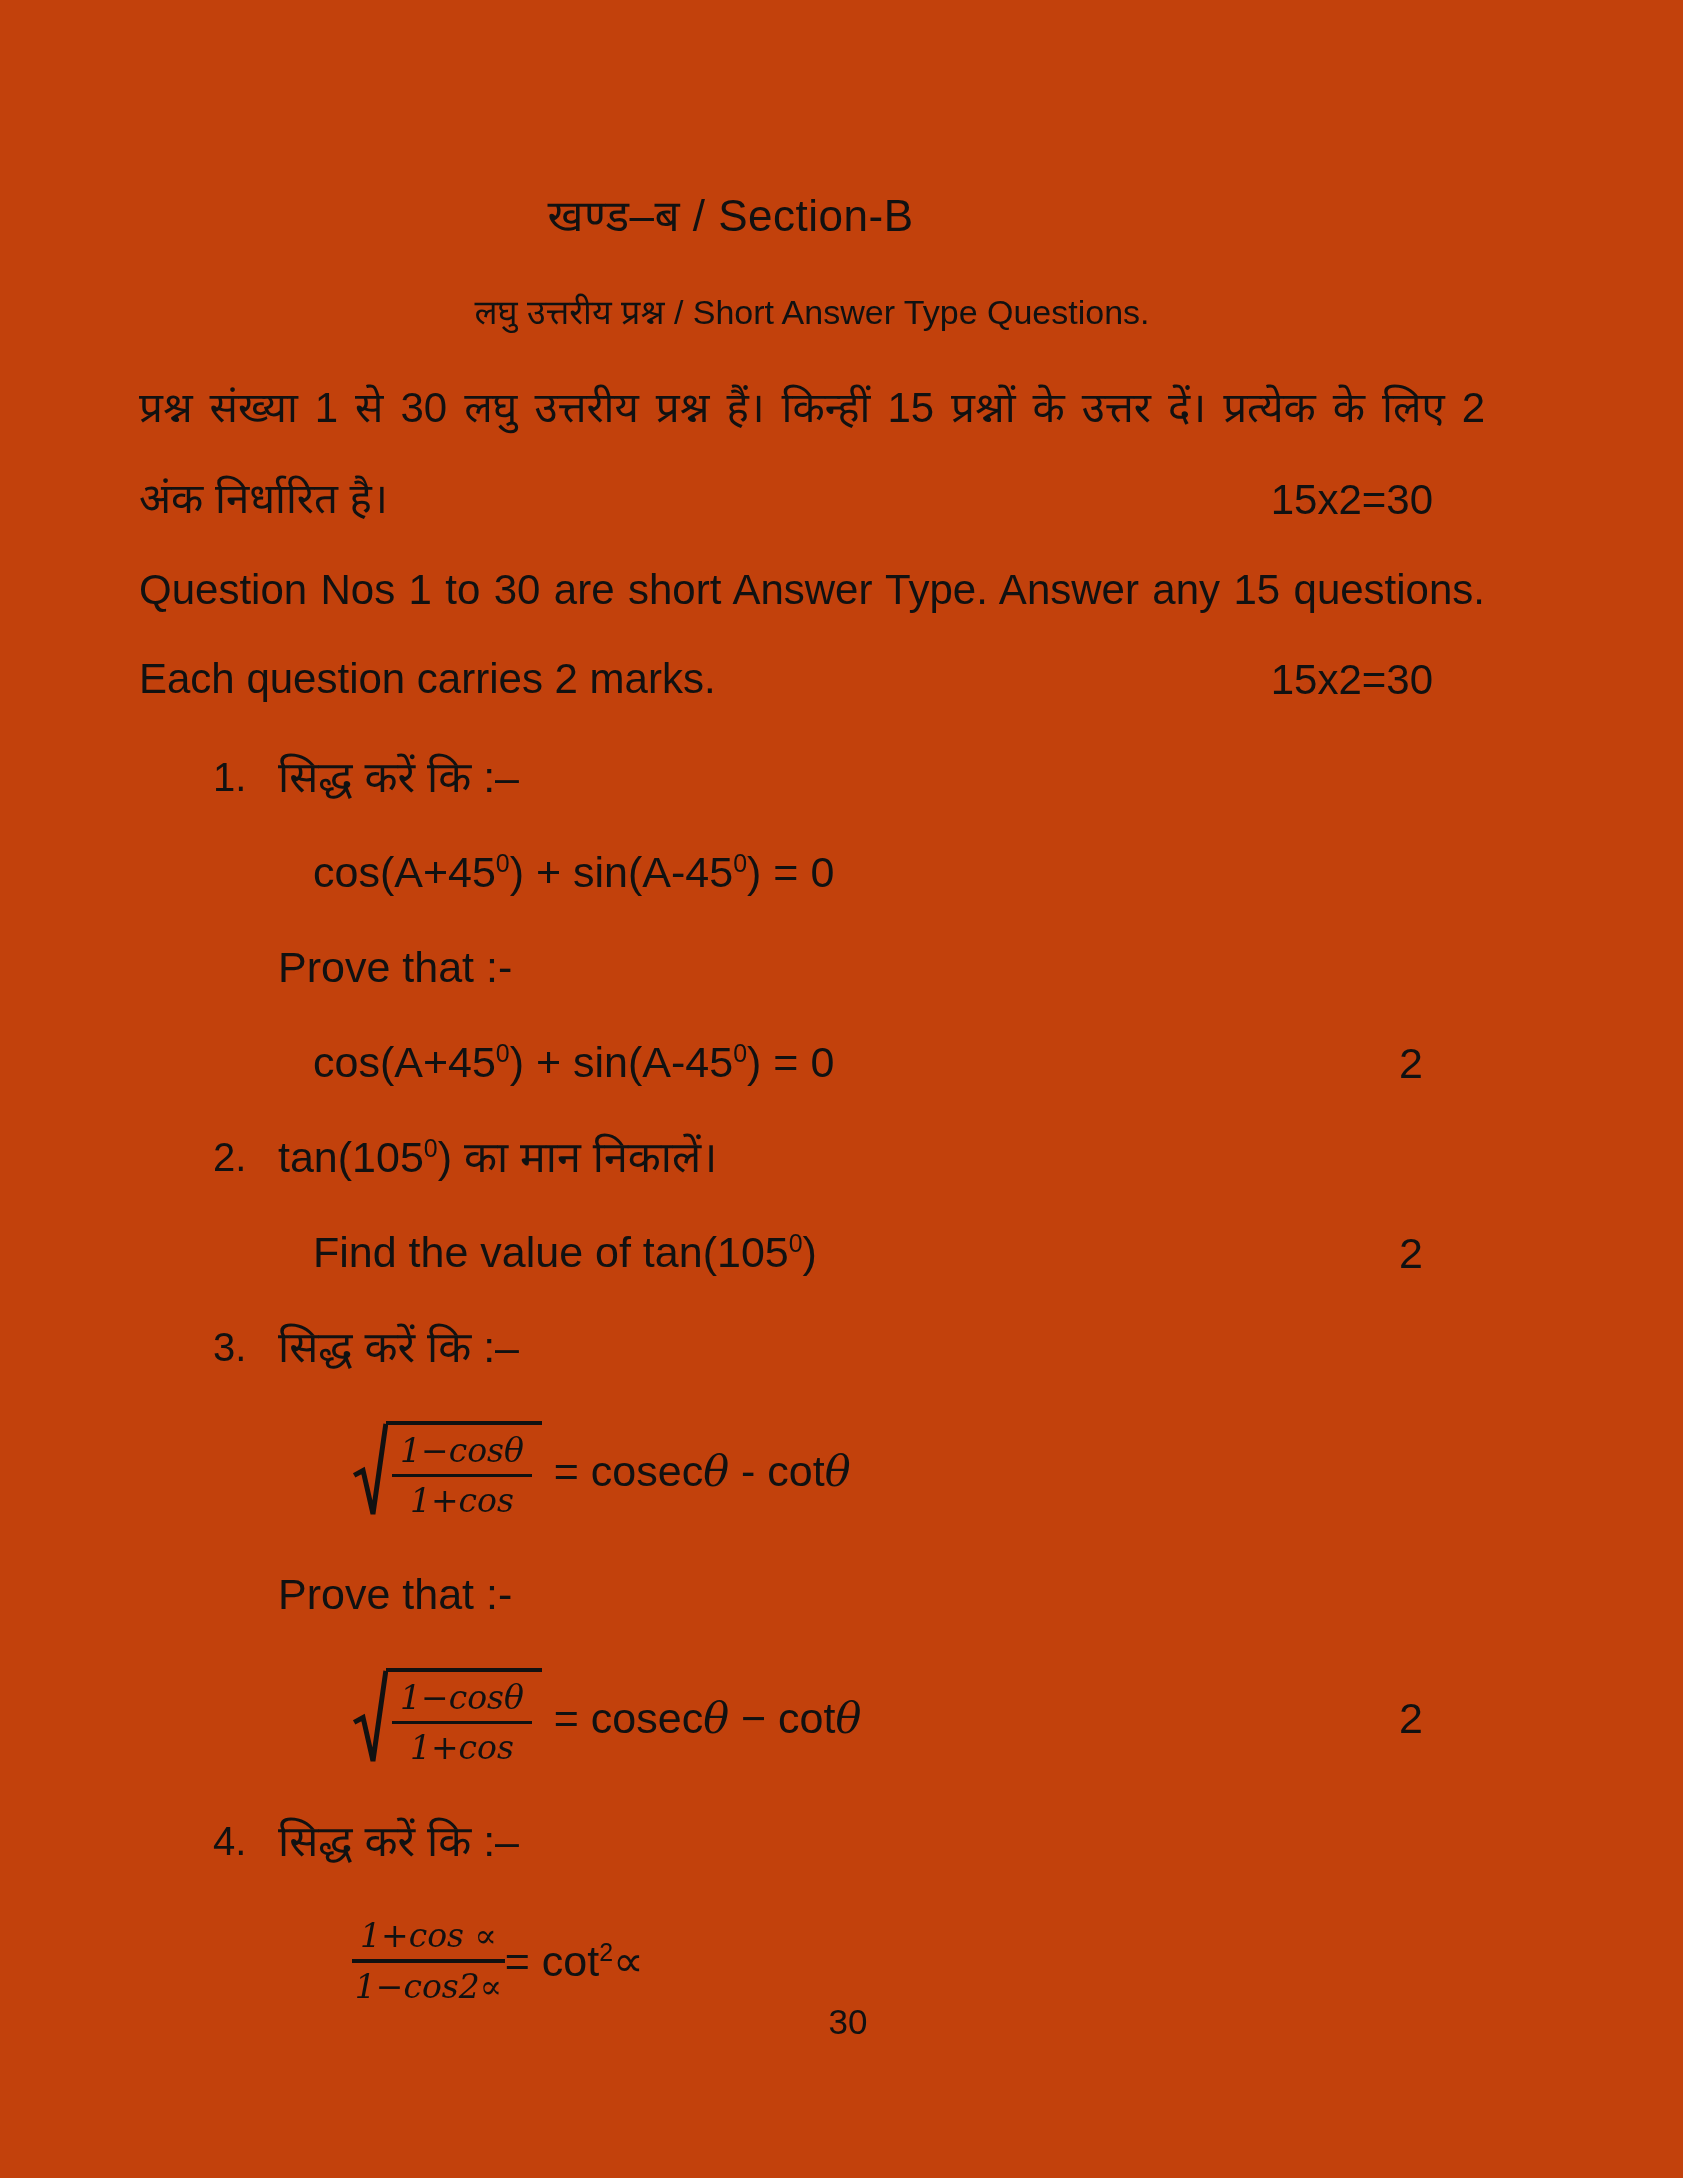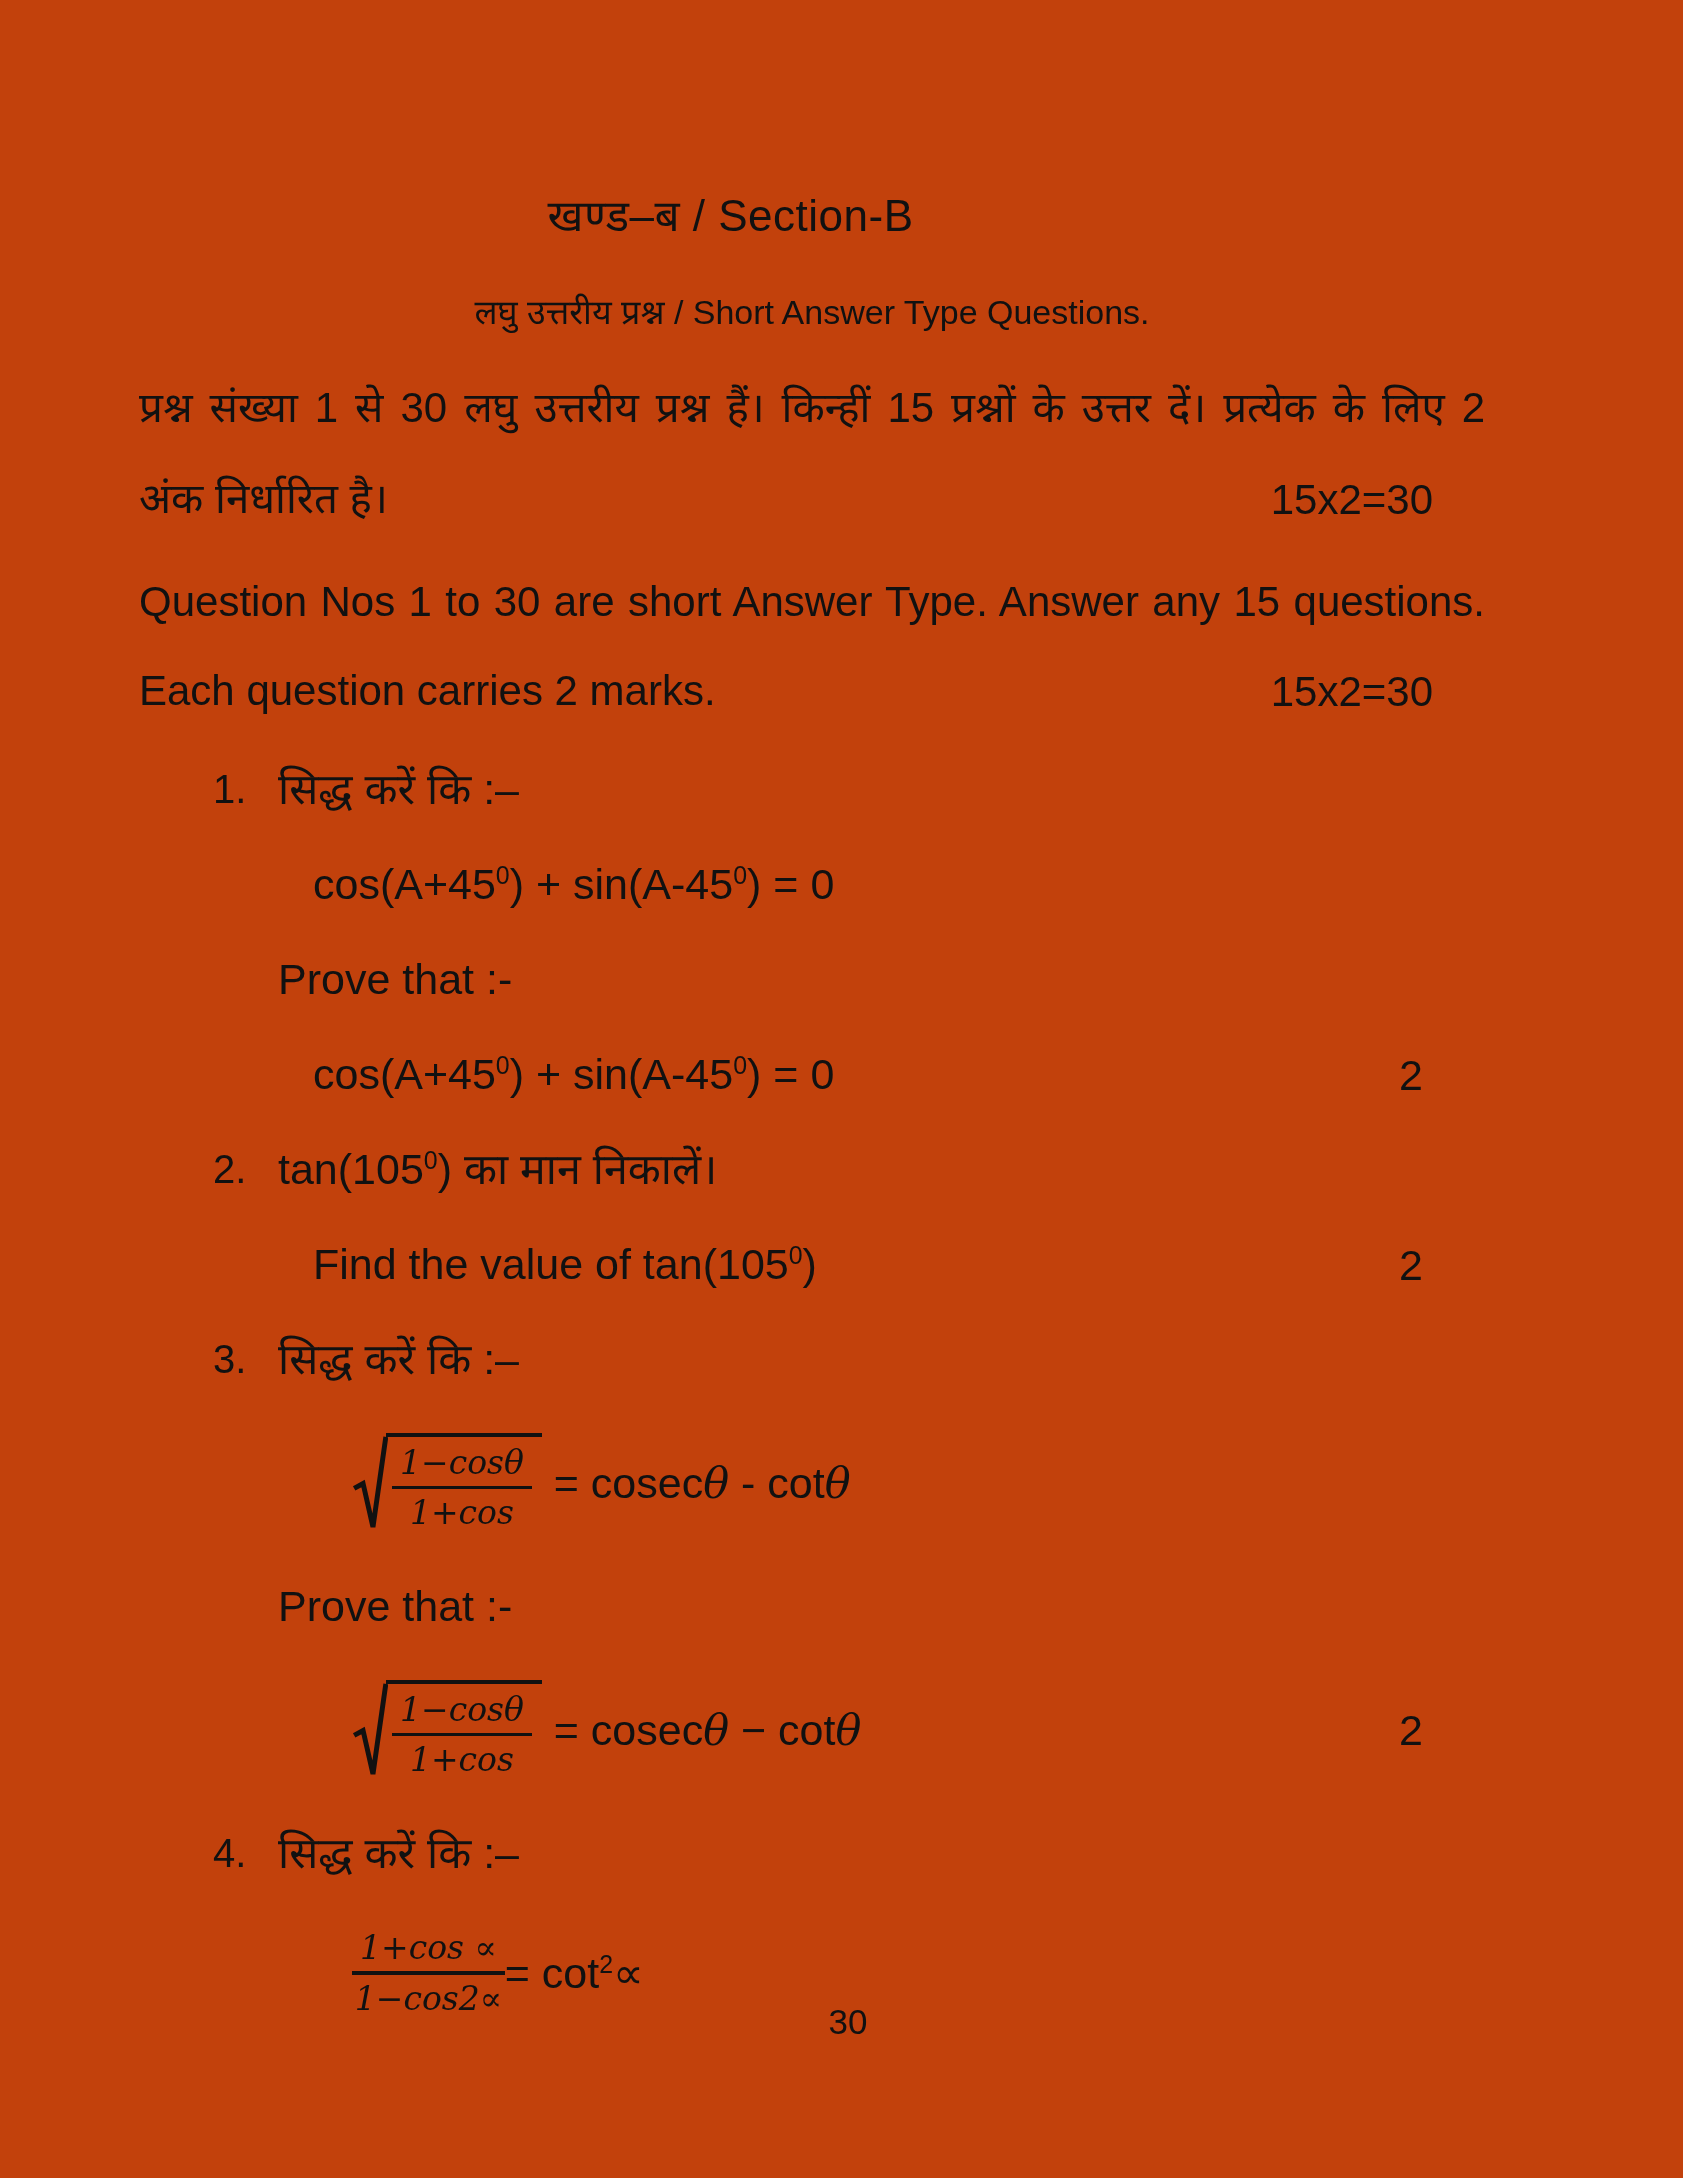--- a/index.html
+++ b/index.html
@@ -26,21 +26,21 @@
     text-align:center;
     margin-bottom:40px;
   }
   .ins-line {
     position:relative;
     font-size:42px; line-height:59px;
     min-height:59px;
   }
   .just { text-align:justify; text-align-last:justify; }
   .hin1 { margin-bottom:32px; }
-  .hin2 { margin-bottom:48px; }
+  .hin2 { margin-bottom:36px; }
   .eng1 { margin-bottom:38px; line-height:51px; min-height:51px; }
   .eng2 { margin-bottom:46px; line-height:51px; min-height:51px; }
   .marks {
     position:absolute; right:52px; top:50%;
     transform:translateY(-50%);
     font-size:42px;
   }
   
   .question { display:flex; align-items:flex-start; }
   .q-num {
@@ -69,21 +69,21 @@
     display:inline-flex; flex-direction:column; align-items:center;
     vertical-align:middle;
     font-family:"DejaVu Serif","Liberation Serif",serif;
     font-style:italic;
     font-size:33px; line-height:41px;
     text-align:center;
   }
   .fracbox .num { border-bottom:3px solid #111; padding:0 8px 3px 8px; }
   .fracbox .den { padding-top:3px; }
   .q-line.frac > .fracbox .num { border-bottom-width:4px; }
-  .sqrtbox { display:inline-flex; align-items:center; vertical-align:middle; }
+  .sqrtbox { display:inline-flex; align-items:flex-start; vertical-align:middle; }
   .sqrtbox svg { flex:0 0 auto; display:block; margin-right:-2px; }
   .sqrt-body { border-top:4px solid #111; padding:5px 10px 0 6px; }
   .rhs { vertical-align:middle; font-size:43px; }
   .footer {
     position:absolute; left:0; top:2002px;
     width:1683px; text-align:center;
     font-size:35px;
     padding-left:13px;
   }
 </style>

